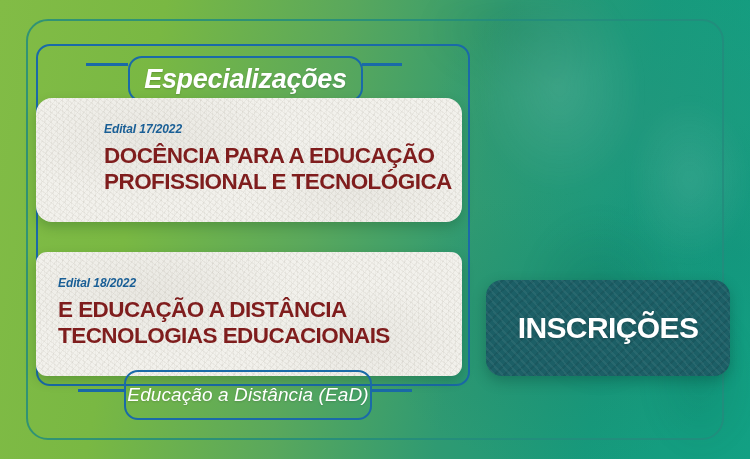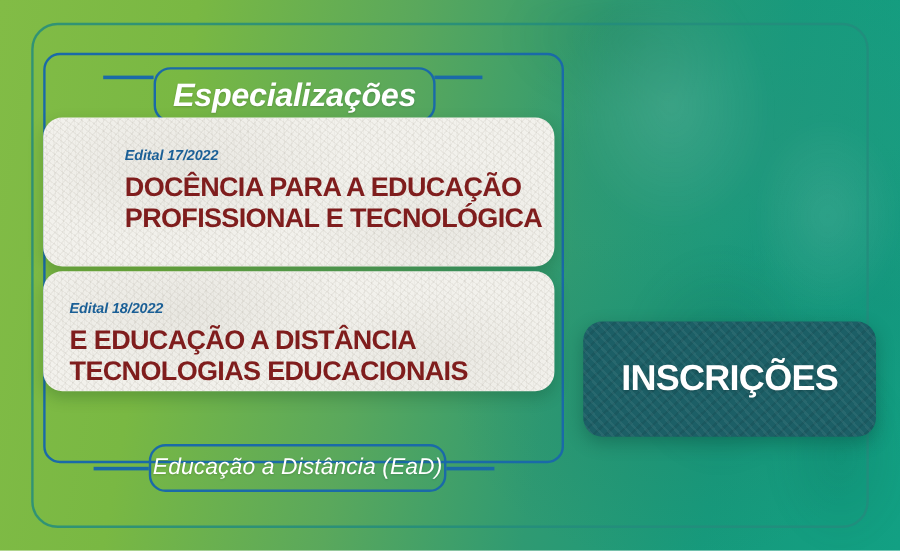--- a/index.html
+++ b/index.html
@@ -73,21 +73,21 @@
   }
   #pill-especializacoes {
     left:128px; top:56px; width:235px; height:46px;
     font-size:27px;
     font-weight:bold;
     font-style:italic;
     letter-spacing:-0.3px;
     text-shadow:0 1px 2px rgba(0,0,0,0.18);
   }
   #pill-ead {
-    left:124px; top:370px; width:248px; height:40px;
+    left:124px; top:370px; width:248px; height:50px;
     font-size:19px;
     font-style:italic;
     letter-spacing:0.1px;
     text-shadow:0 1px 2px rgba(0,0,0,0.15);
   }
 
   
   .course-card {
     position:absolute;
     left:36px; width:426px;
@@ -102,21 +102,21 @@
     position:absolute; inset:0;
     background-image:
       repeating-linear-gradient(37deg,  rgba(168,162,150,0.13) 0 1px, rgba(255,255,255,0) 1px 4px),
       repeating-linear-gradient(-52deg, rgba(160,155,142,0.11) 0 1px, rgba(255,255,255,0) 1px 5px),
       repeating-linear-gradient(88deg,  rgba(175,170,158,0.09) 0 1px, rgba(255,255,255,0) 1px 6px),
       radial-gradient(ellipse 200px 90px at 28% 34%, rgba(150,145,132,0.10), rgba(255,255,255,0) 70%),
       radial-gradient(ellipse 160px 80px at 76% 72%, rgba(150,145,132,0.09), rgba(255,255,255,0) 70%);
     pointer-events:none;
   }
   #card-1 { top:98px;  height:124px;padding-left:46px; }
-  #card-2 { top:226px; height:100px; }
+  #card-2 { top:252px; height:124px;border-radius:11px; }
 
   .card-inner {
     position:relative;
     z-index:1;
     padding:24px 0 0 22px;
   }
   .edital {
     color:#1a5f96;
     font-size:12px;
     font-weight:bold;
@@ -128,21 +128,21 @@
     color:#7f1d1d;
     font-size:22.5px;
     font-weight:bold;
     line-height:1.17;
     letter-spacing:-0.55px;
   }
 
   
   #badge-inscricoes {
     position:absolute;
-    left:486px; top:268px; width:244px; height:96px;
+    left:486px; top:280px; width:244px; height:96px;
     border-radius:16px;
     background:#1c5f66;
     box-shadow:0 5px 14px rgba(0,40,35,0.28);
     overflow:hidden;
     display:flex; align-items:center; justify-content:center;
   }
   #badge-texture {
     position:absolute; inset:0;
     background-image:
       repeating-linear-gradient(48deg,  rgba(255,255,255,0.055) 0 2px, rgba(255,255,255,0) 2px 6px),

